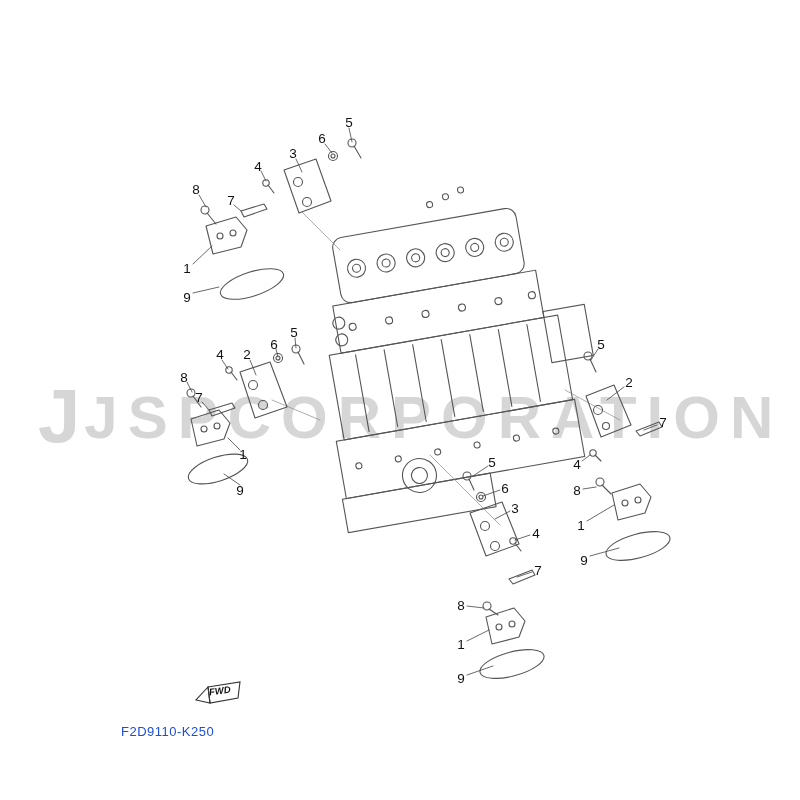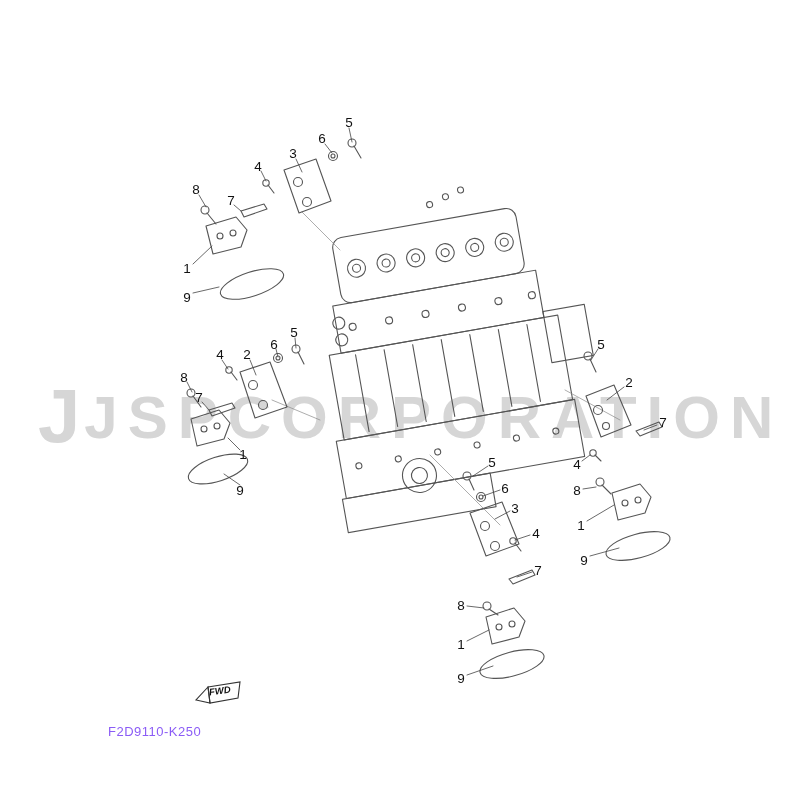--- a/index.html
+++ b/index.html
@@ -7,22 +7,22 @@
          font-family:"Liberation Sans",sans-serif;}
   .watermark{position:absolute;left:38px;top:384px;z-index:1;white-space:nowrap;
              color:#cfcfcf;opacity:.85;font-weight:800;line-height:64px;
              font-family:"Liberation Sans",sans-serif;user-select:none;}
   .watermark .wm-logo{font-size:76px;font-weight:900;margin-right:4px;vertical-align:-4px;}
   .watermark .wm-text{font-size:60px;letter-spacing:10px;}
   #art{position:absolute;left:0;top:0;z-index:2;}
   #callout-layer{position:absolute;left:0;top:0;width:800px;height:800px;z-index:3;}
   .callout{position:absolute;transform:translate(-50%,-50%);
            font:13.5px "Liberation Sans",sans-serif;color:#111;}
-  .diagram-code{position:absolute;left:108px;top:724px;z-index:3;
-                font:13px "Liberation Sans",sans-serif;letter-spacing:.5px;color:#8b5cf6;}
+  .diagram-code{position:absolute;left:121px;top:724px;z-index:3;
+                font:13px "Liberation Sans",sans-serif;letter-spacing:.5px;color:#1d4ed8;}
   .fwd{position:absolute;left:192px;top:677px;width:54px;height:30px;z-index:3;}
   .fwd svg{position:absolute;left:0;top:0;}
   .fwd .fwd-label{position:absolute;left:17px;top:8px;transform:rotate(-8deg);
                   font:italic 700 9.5px "Liberation Sans",sans-serif;color:#111;}
 </style>
 </head>
 <body>
 
 <div id="stage">
 

